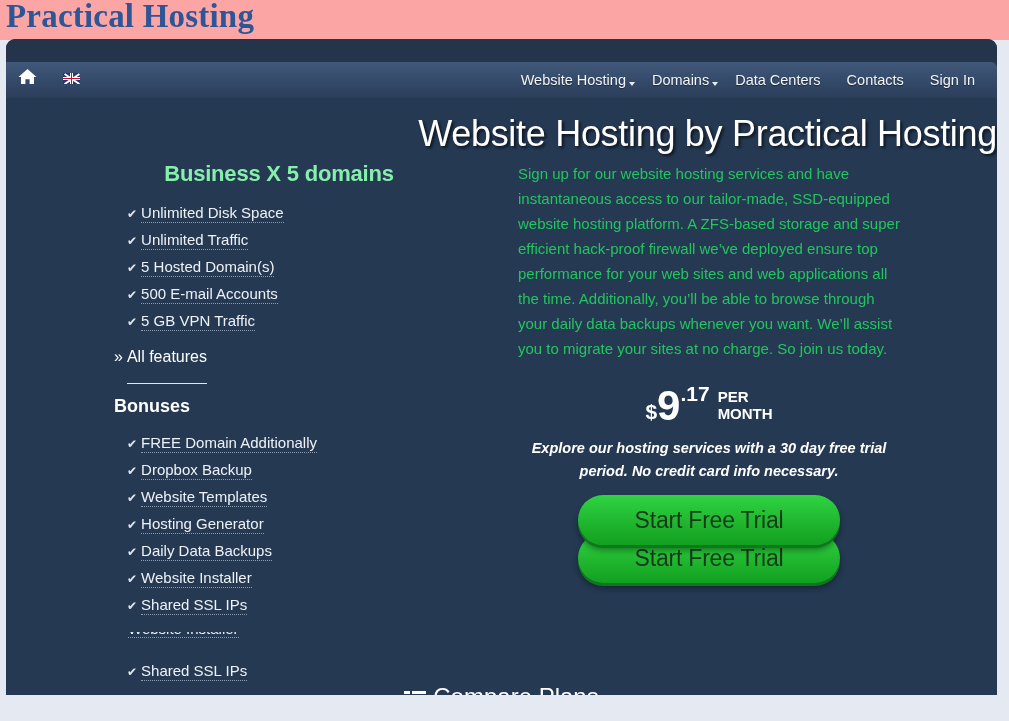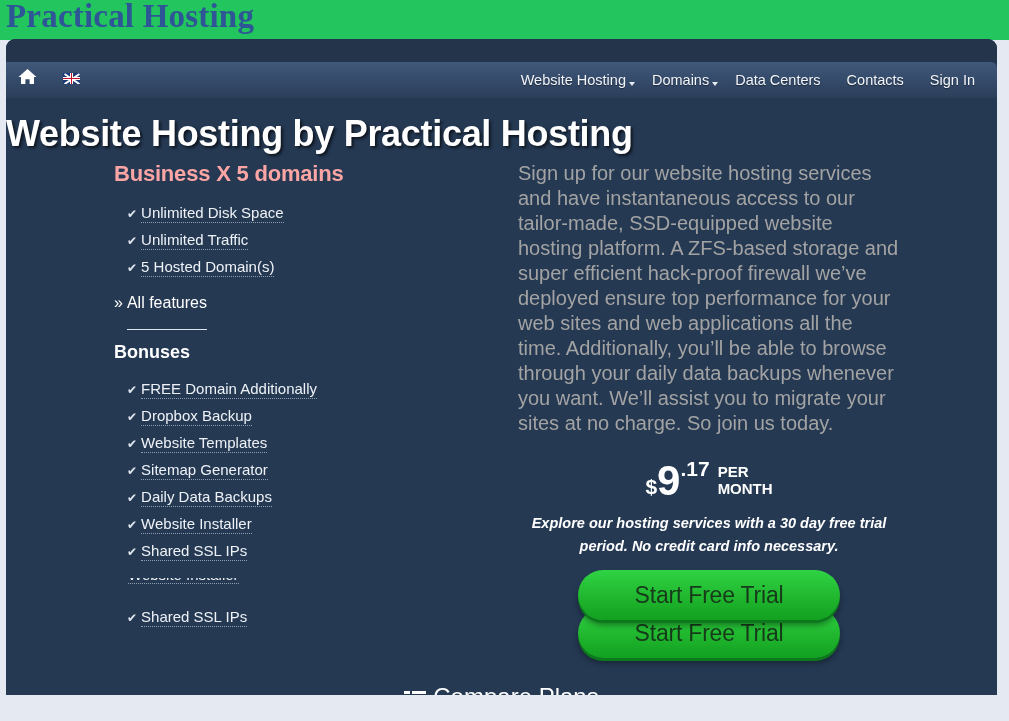--- a/index.html
+++ b/index.html
@@ -14,21 +14,21 @@
     overflow: hidden;
     position: relative;
   }
 
   
   .brandbar {
     position: absolute;
     left: 0; top: 0;
     width: 1009px;
     height: 40px;
-    background: #22c55e;
+    background: #fca5a5;
   }
   .brand-title {
     position: absolute;
     left: 6px;
     top: -2px;
     font-family: "Liberation Serif", serif;
     font-size: 33px;
     font-weight: bold;
     color: #2e5596;
     letter-spacing: 0.2px;
@@ -147,23 +147,23 @@
     border-right: 3px solid transparent;
     border-top: 4px solid #e8edf4;
   }
 
   
   .hero-title {
     position: absolute;
     left: 0;
     top: 74px;
     width: 991px;
-    text-align: left;
+    text-align: right;
     font-size: 36px;
-    font-weight: bold;
+    font-weight: normal;
     color: #ffffff;
     text-shadow: 2px 2px 3px rgba(0,0,0,.65);
     letter-spacing: -0.3px;
     z-index: 5;
   }
 
   
   .col-left {
     position: absolute;
     left: 108px;
@@ -173,23 +173,24 @@
   .col-right {
     position: absolute;
     left: 512px;
     top: 122px;
     width: 382px;
   }
 
   .plan-title {
     font-size: 22px;
     font-weight: bold;
-    color: #fca5a5;
+    color: #86efac;
     margin: 0 0 6px 0;
     letter-spacing: -0.2px;
+    text-align: center;
   }
   .section-title {
     font-size: 18px;
     font-weight: bold;
     color: #ffffff;
     margin: 30px 0 6px 0;
   }
   .feat-list { list-style: none; margin: 13px; padding: 0; }
   .feat-list li {
     font-size: 15px;
@@ -232,23 +233,23 @@
     top: -12px;
     left: 0;
     font-size: 15px;
     color: #eef2f7;
     white-space: nowrap;
     border-bottom: 1px dotted #8e9eb2;
   }
 
   
   .intro {
-    font-size: 20px;
+    font-size: 15px;
     line-height: 25px;
-    color: #a3a3a3;
+    color: #22c55e;
     margin: 0;
   }
   .price-row {
     margin-top: 22px;
     display: flex;
     align-items: flex-start;
     justify-content: center;
     color: #ffffff;
   }
   .cur {
@@ -387,40 +388,46 @@
     <ul class="feat-list">
       <li>
         <span class="tick">✔</span><span class="feat-text">Unlimited Disk Space</span>
       </li>
       <li>
         <span class="tick">✔</span><span class="feat-text">Unlimited Traffic</span>
       </li>
       <li>
         <span class="tick">✔</span><span class="feat-text">5 Hosted Domain(s)</span>
       </li>
+      <li>
+        <span class="tick">✔</span><span class="feat-text">500 E-mail Accounts</span>
+      </li>
+      <li>
+        <span class="tick">✔</span><span class="feat-text">5 GB VPN Traffic</span>
+      </li>
     </ul>
 
     <div class="allfeat">
       <span class="chev">»</span><span class="u">All features</span>
     </div>
 
     <div class="section-title">Bonuses</div>
 
     <ul class="feat-list">
       <li>
         <span class="tick">✔</span><span class="feat-text">FREE Domain Additionally</span>
       </li>
       <li>
         <span class="tick">✔</span><span class="feat-text">Dropbox Backup</span>
       </li>
       <li>
         <span class="tick">✔</span><span class="feat-text">Website Templates</span>
       </li>
       <li>
-        <span class="tick">✔</span><span class="feat-text">Sitemap Generator</span>
+        <span class="tick">✔</span><span class="feat-text">Hosting Generator</span>
       </li>
       <li>
         <span class="tick">✔</span><span class="feat-text">Daily Data Backups</span>
       </li>
       <li>
         <span class="tick">✔</span><span class="feat-text">Website Installer</span>
       </li>
       <li>
         <span class="tick">✔</span><span class="feat-text">Shared SSL IPs</span>
       </li>

